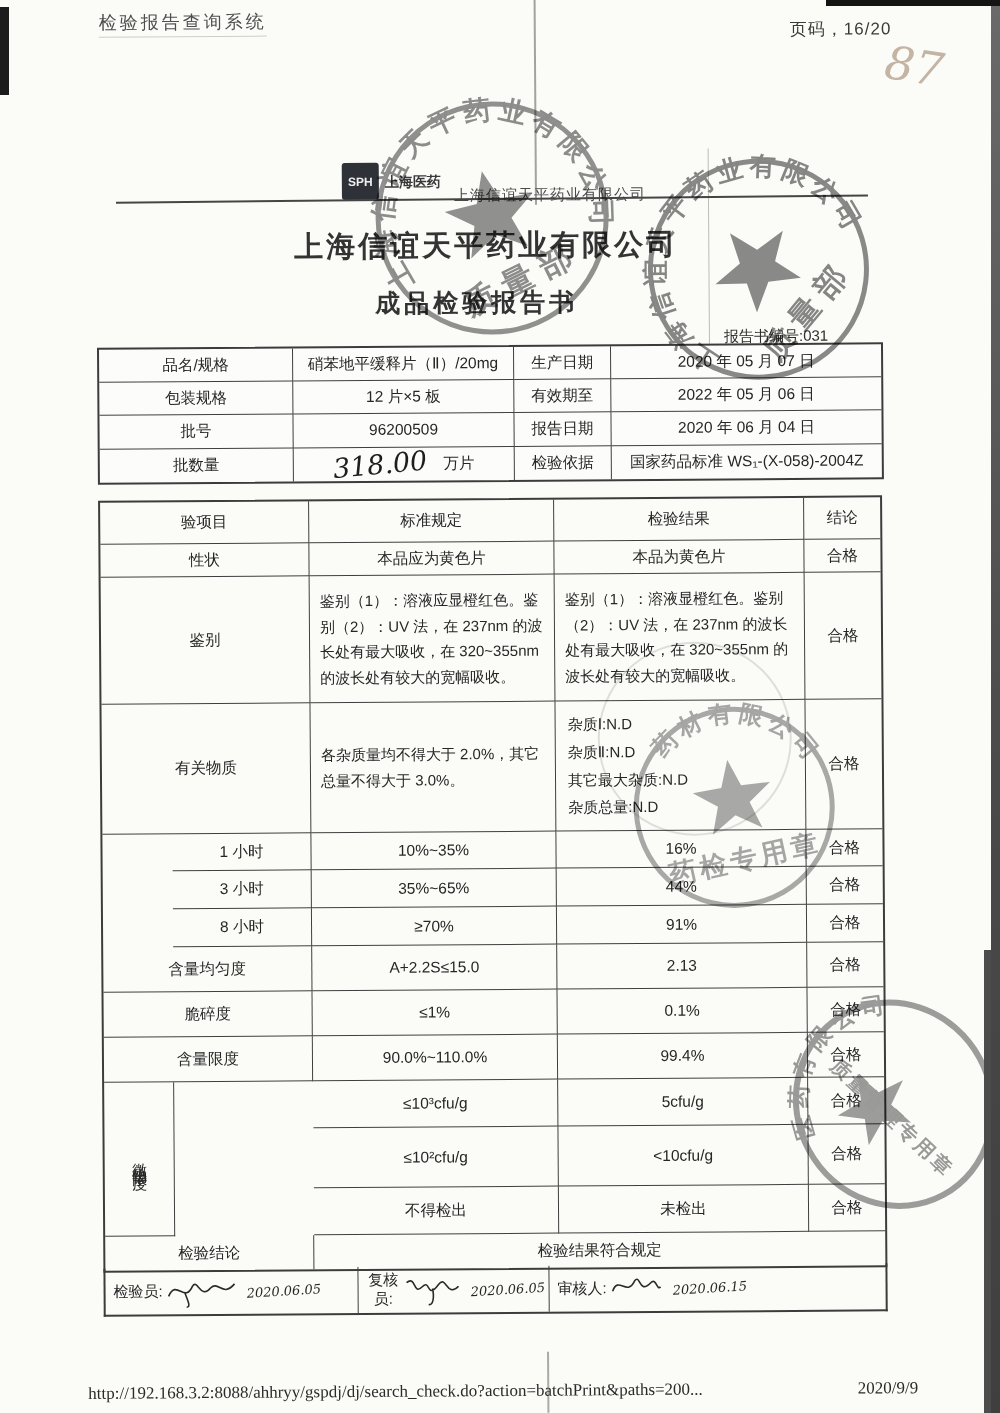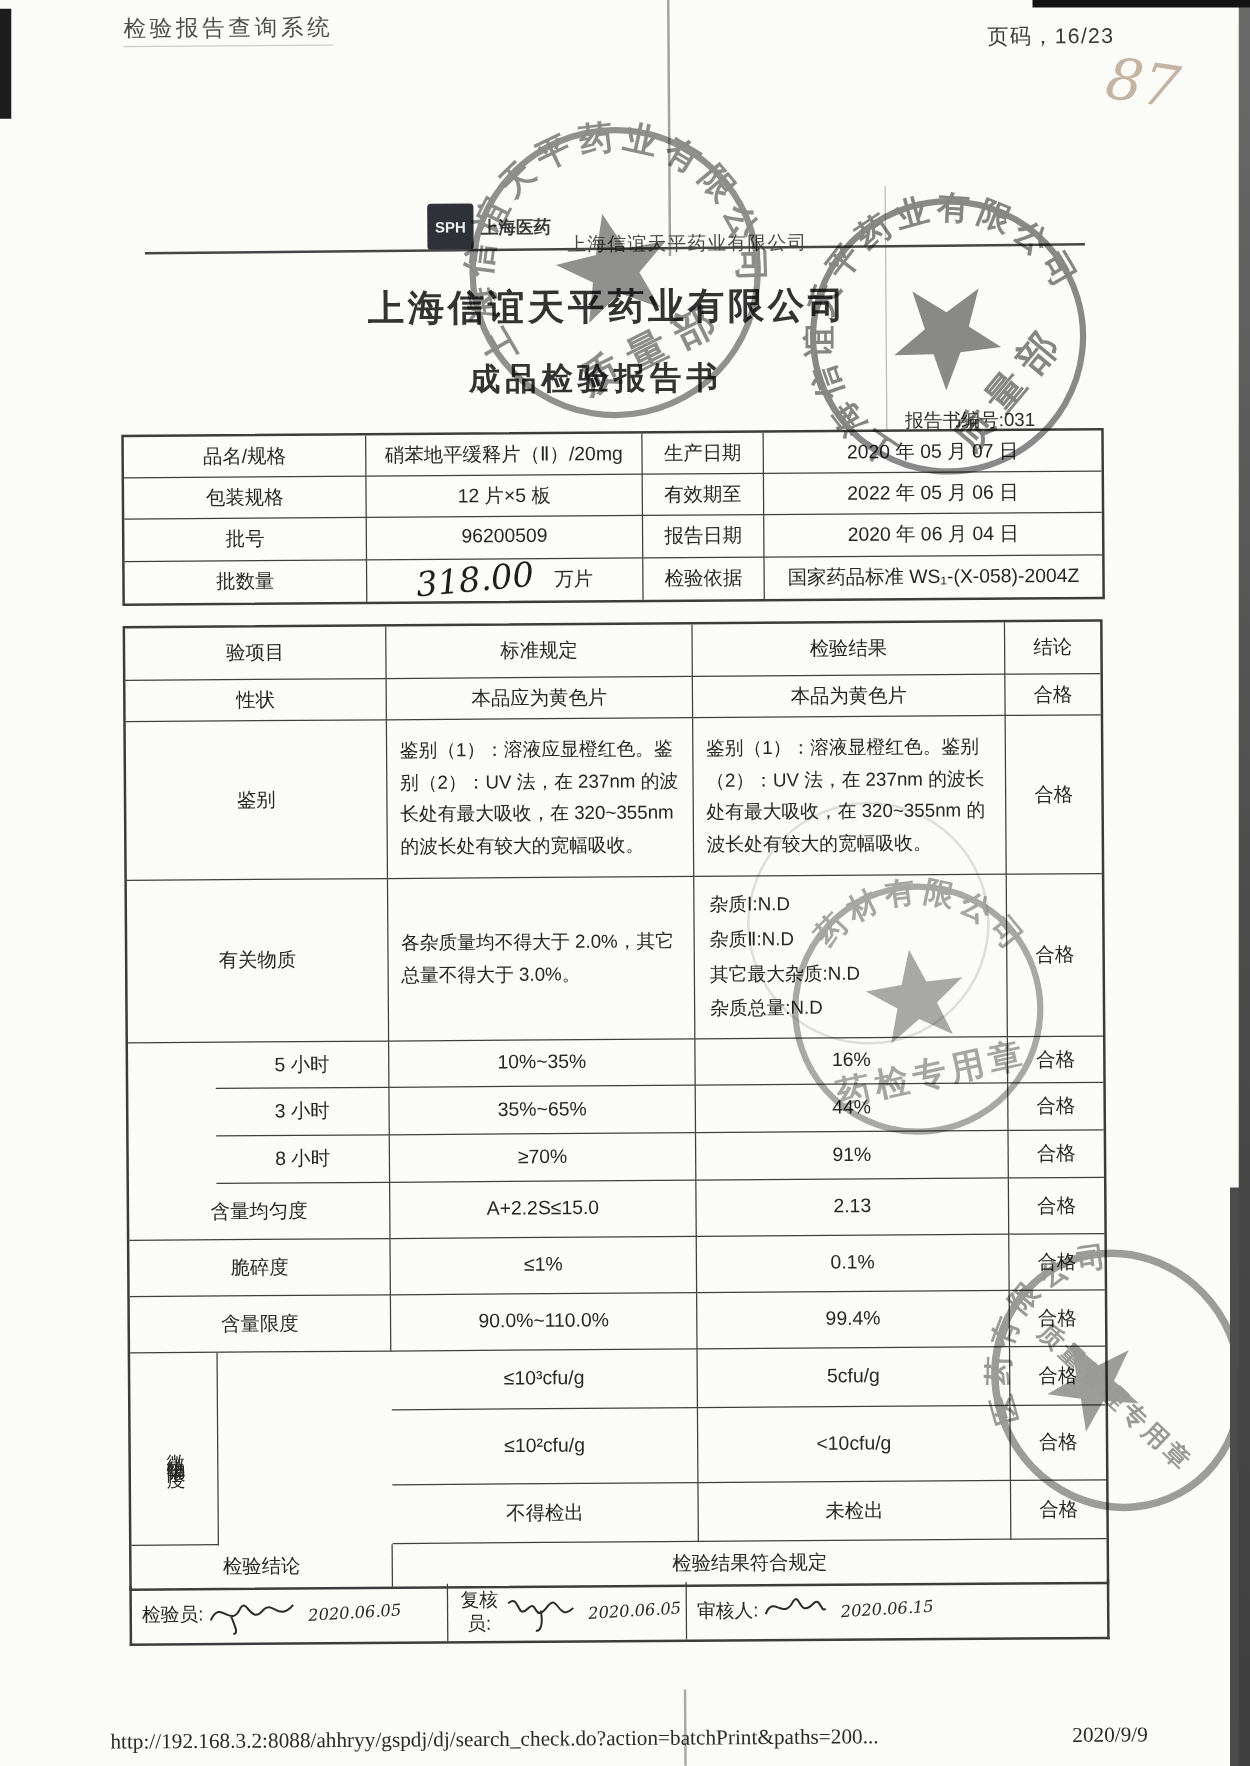--- a/index.html
+++ b/index.html
@@ -78,21 +78,21 @@
 <div class="bar-topright"></div>
 <div class="nub-topleft"></div>
 
 <div class="sheet">
 
   <div class="fold-top"></div>
   <div class="fold-mid"></div>
   <div class="fold-bottom"></div>
 
   <div class="sys-title">检验报告查询系统</div>
-  <div class="page-no">页码，16/23</div>
+  <div class="page-no">页码，16/20</div>
   <div class="hand87">87</div>
 
   <div class="logo-box">SPH</div>
   <div class="logo-brand">上海医药</div>
   <div class="logo-company">上海信谊天平药业有限公司</div>
   <div class="rule"></div>
   <div class="main-title">上海信谊天平药业有限公司</div>
   <div class="doc-title">成品检验报告书</div>
   <div class="report-no">报告书编号:031</div>
 
@@ -141,21 +141,21 @@
     <div class="c" style="grid-area:4/1/5/3;">有关物质</div>
     <div class="c txt left" style="grid-area:4/3/5/4;">各杂质量均不得大于 2.0%，其它总量不得大于 3.0%。</div>
     <div class="c lines" style="grid-area:4/4/5/5;">
       <span>杂质Ⅰ:N.D</span>
       <span>杂质Ⅱ:N.D</span>
       <span>其它最大杂质:N.D</span>
       <span>杂质总量:N.D</span>
     </div>
     <div class="c last" style="grid-area:4/5/5/6;">合格</div>
 
-    <div class="c" style="grid-area:5/2/6/3;">5 小时</div>
+    <div class="c" style="grid-area:5/2/6/3;">1 小时</div>
     <div class="c" style="grid-area:5/3/6/4;">10%~35%</div>
     <div class="c" style="grid-area:5/4/6/5;">16%</div>
     <div class="c last" style="grid-area:5/5/6/6;">合格</div>
     <div class="c" style="grid-area:6/2/7/3;">3 小时</div>
     <div class="c" style="grid-area:6/3/7/4;">35%~65%</div>
     <div class="c" style="grid-area:6/4/7/5;">44%</div>
     <div class="c last" style="grid-area:6/5/7/6;">合格</div>
     <div class="c" style="grid-area:7/2/8/3;">8 小时</div>
     <div class="c" style="grid-area:7/3/8/4;">≥70%</div>
     <div class="c" style="grid-area:7/4/8/5;">91%</div>

